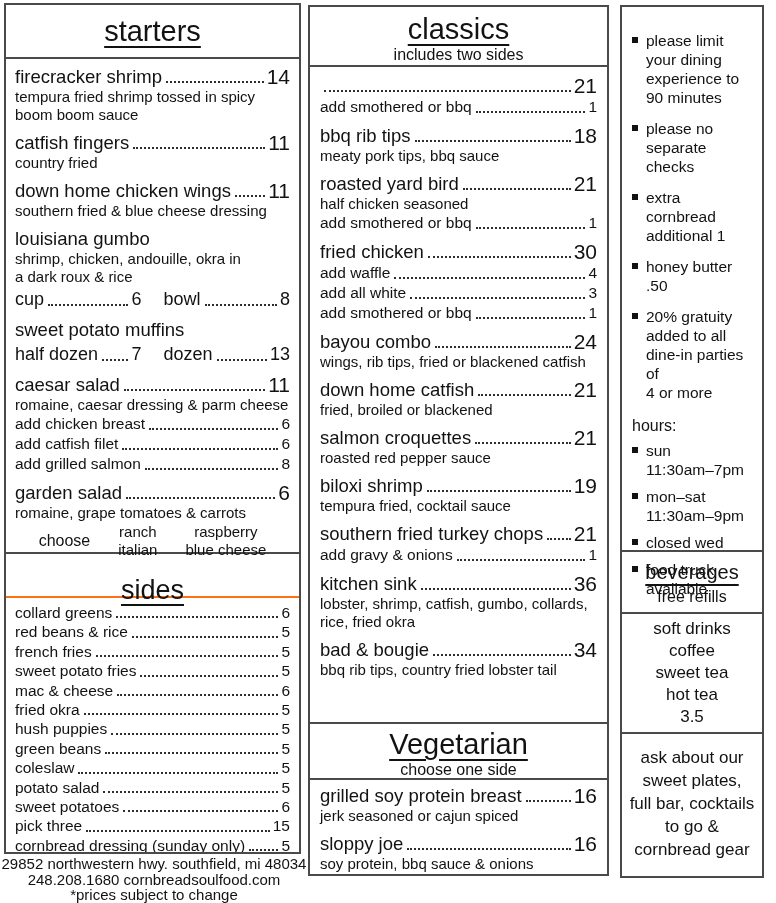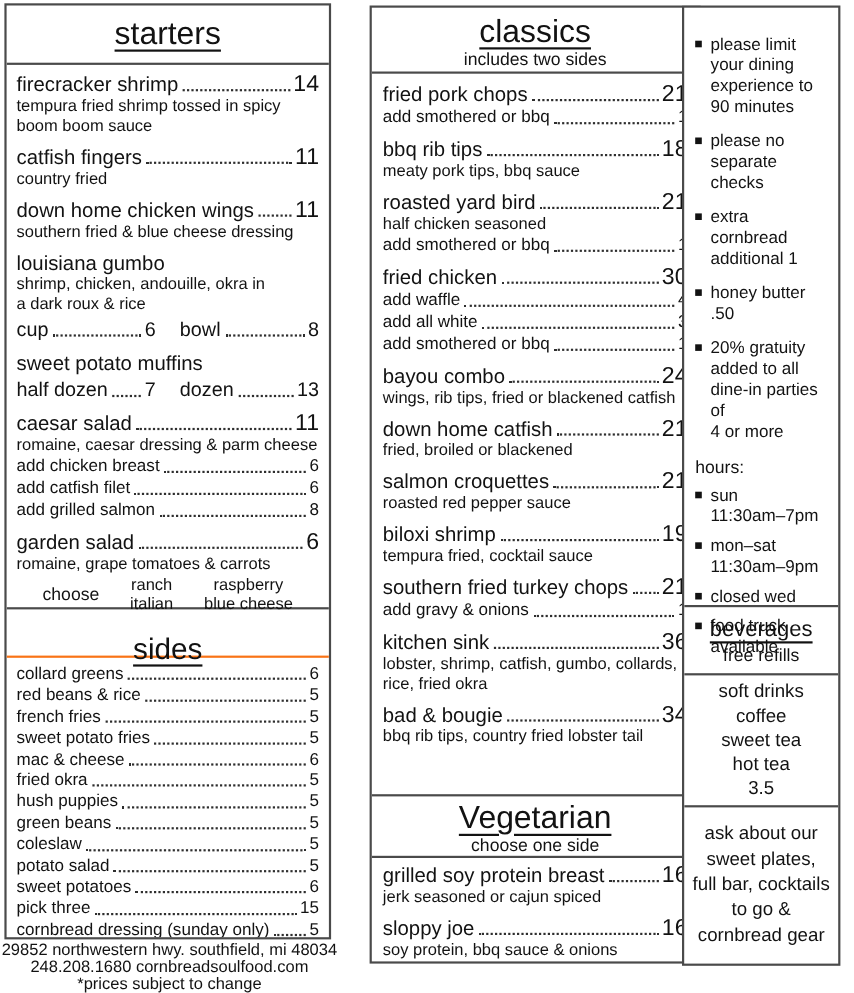--- a/index.html
+++ b/index.html
@@ -3,21 +3,21 @@
 <meta charset="utf-8">
 <style>
   html,body{margin:0;padding:0;background:#ffffff;}
   body{
     width:776px;height:903px;position:relative;
     font-family:"Liberation Sans",sans-serif;color:#121212;
     -webkit-font-smoothing:antialiased;
   }
   .box{position:absolute;border:2px solid #4a4a4a;background:#fff;box-sizing:border-box;overflow:hidden;}
   #left-box{left:4px;top:3px;width:297px;height:851px;}
-  #middle-box{left:336px;top:5px;width:301px;height:871px;}
+  #middle-box{left:308px;top:5px;width:301px;height:871px;}
   #right-box{left:620px;top:5px;width:144px;height:873px;}
 
   .hd{border-bottom:2px solid #4a4a4a;text-align:center;box-sizing:border-box;}
   .hd .t{display:inline-block;font-size:29px;line-height:34px;text-decoration:underline;text-underline-offset:5px;text-decoration-thickness:2px;}
   .hd .sub{font-size:16px;line-height:18px;}
 
   #starters-hd{height:54px;padding-top:9px;}
   #starters-list{height:495px;border-bottom:2px solid #4a4a4a;box-sizing:border-box;padding:7px 9px 0 9px;}
   #sides-hd{height:44px;border-bottom:2px solid #f97316;padding-top:20px;}
   #sides-hd .t{font-size:27px;line-height:33px;}
@@ -256,21 +256,20 @@
   </div>
 
 <div class="box" id="middle-box">
   <div class="hd" id="classics-hd">
     <span class="t">classics</span>
     <div class="sub">includes two sides</div>
   </div>
   <div id="classics-list">
       <div class="mi">
         <div class="row">
-          <span class="nm">fried pork chops</span>
           <span class="dots"></span>
           <span class="pr">21</span>
         </div>
         <div class="row addon">
           <span class="nm">add smothered or bbq</span>
           <span class="dots"></span>
           <span class="pr">1</span>
         </div>
       </div>
       <div class="mi">

